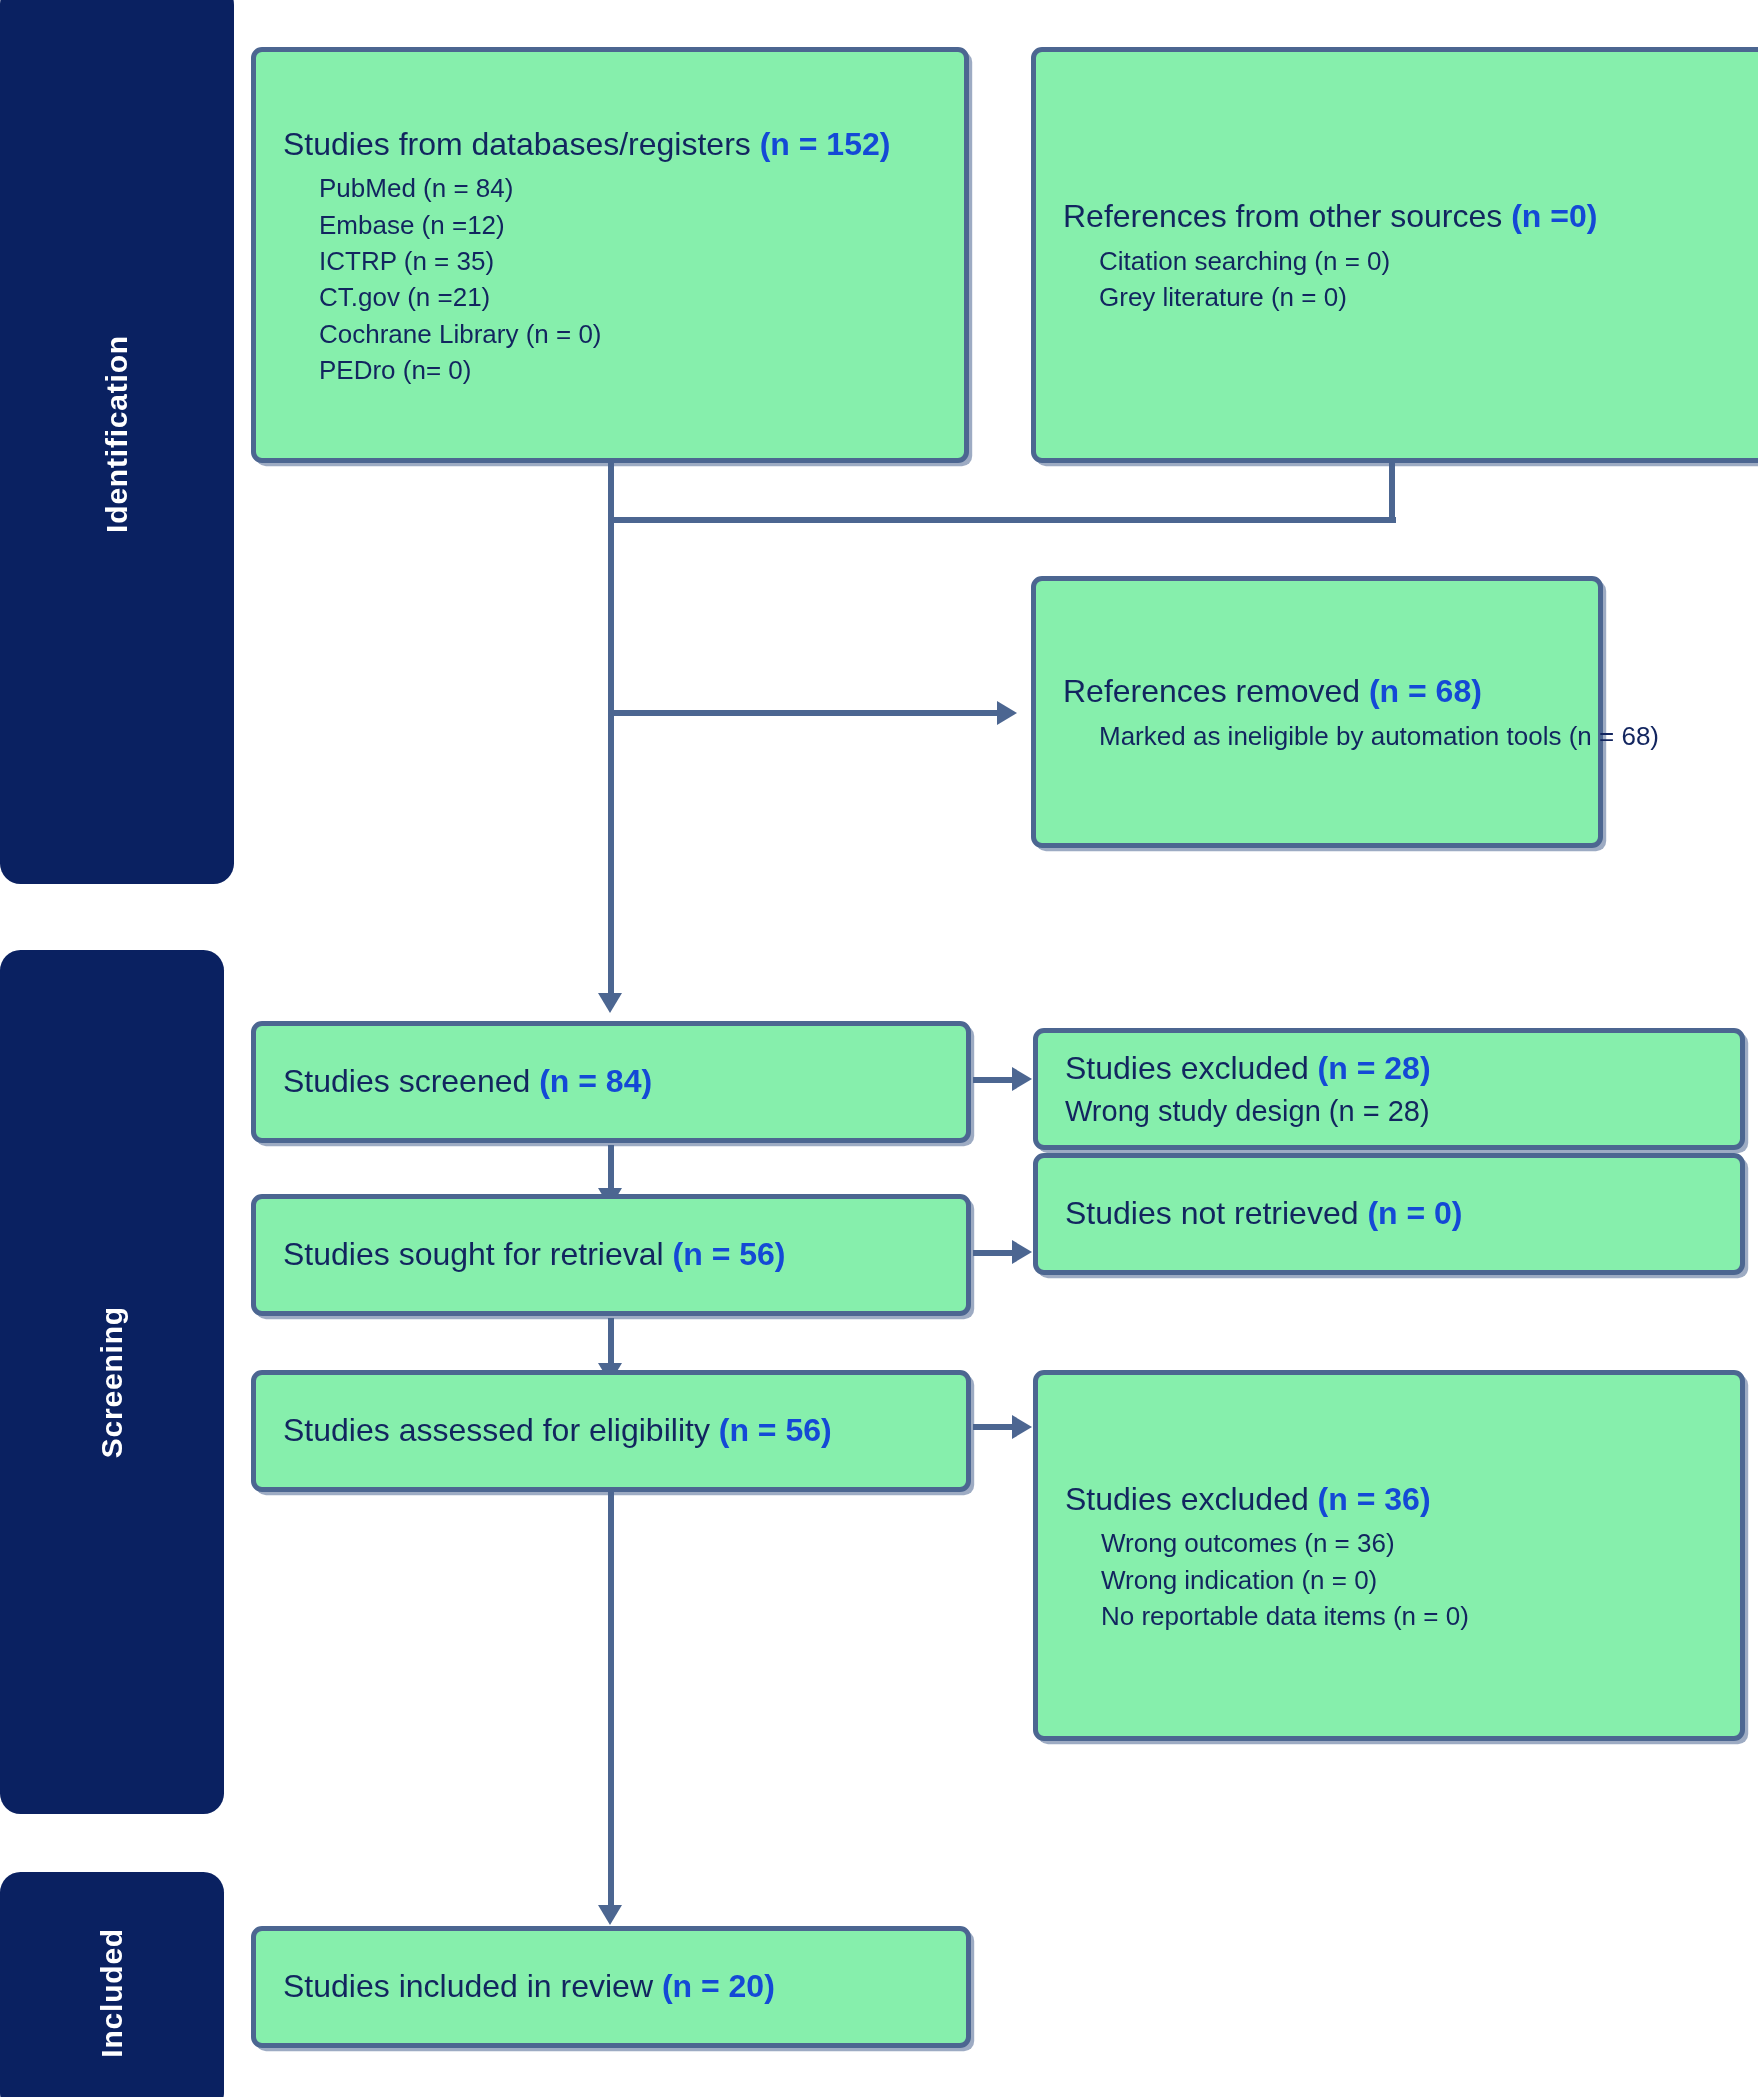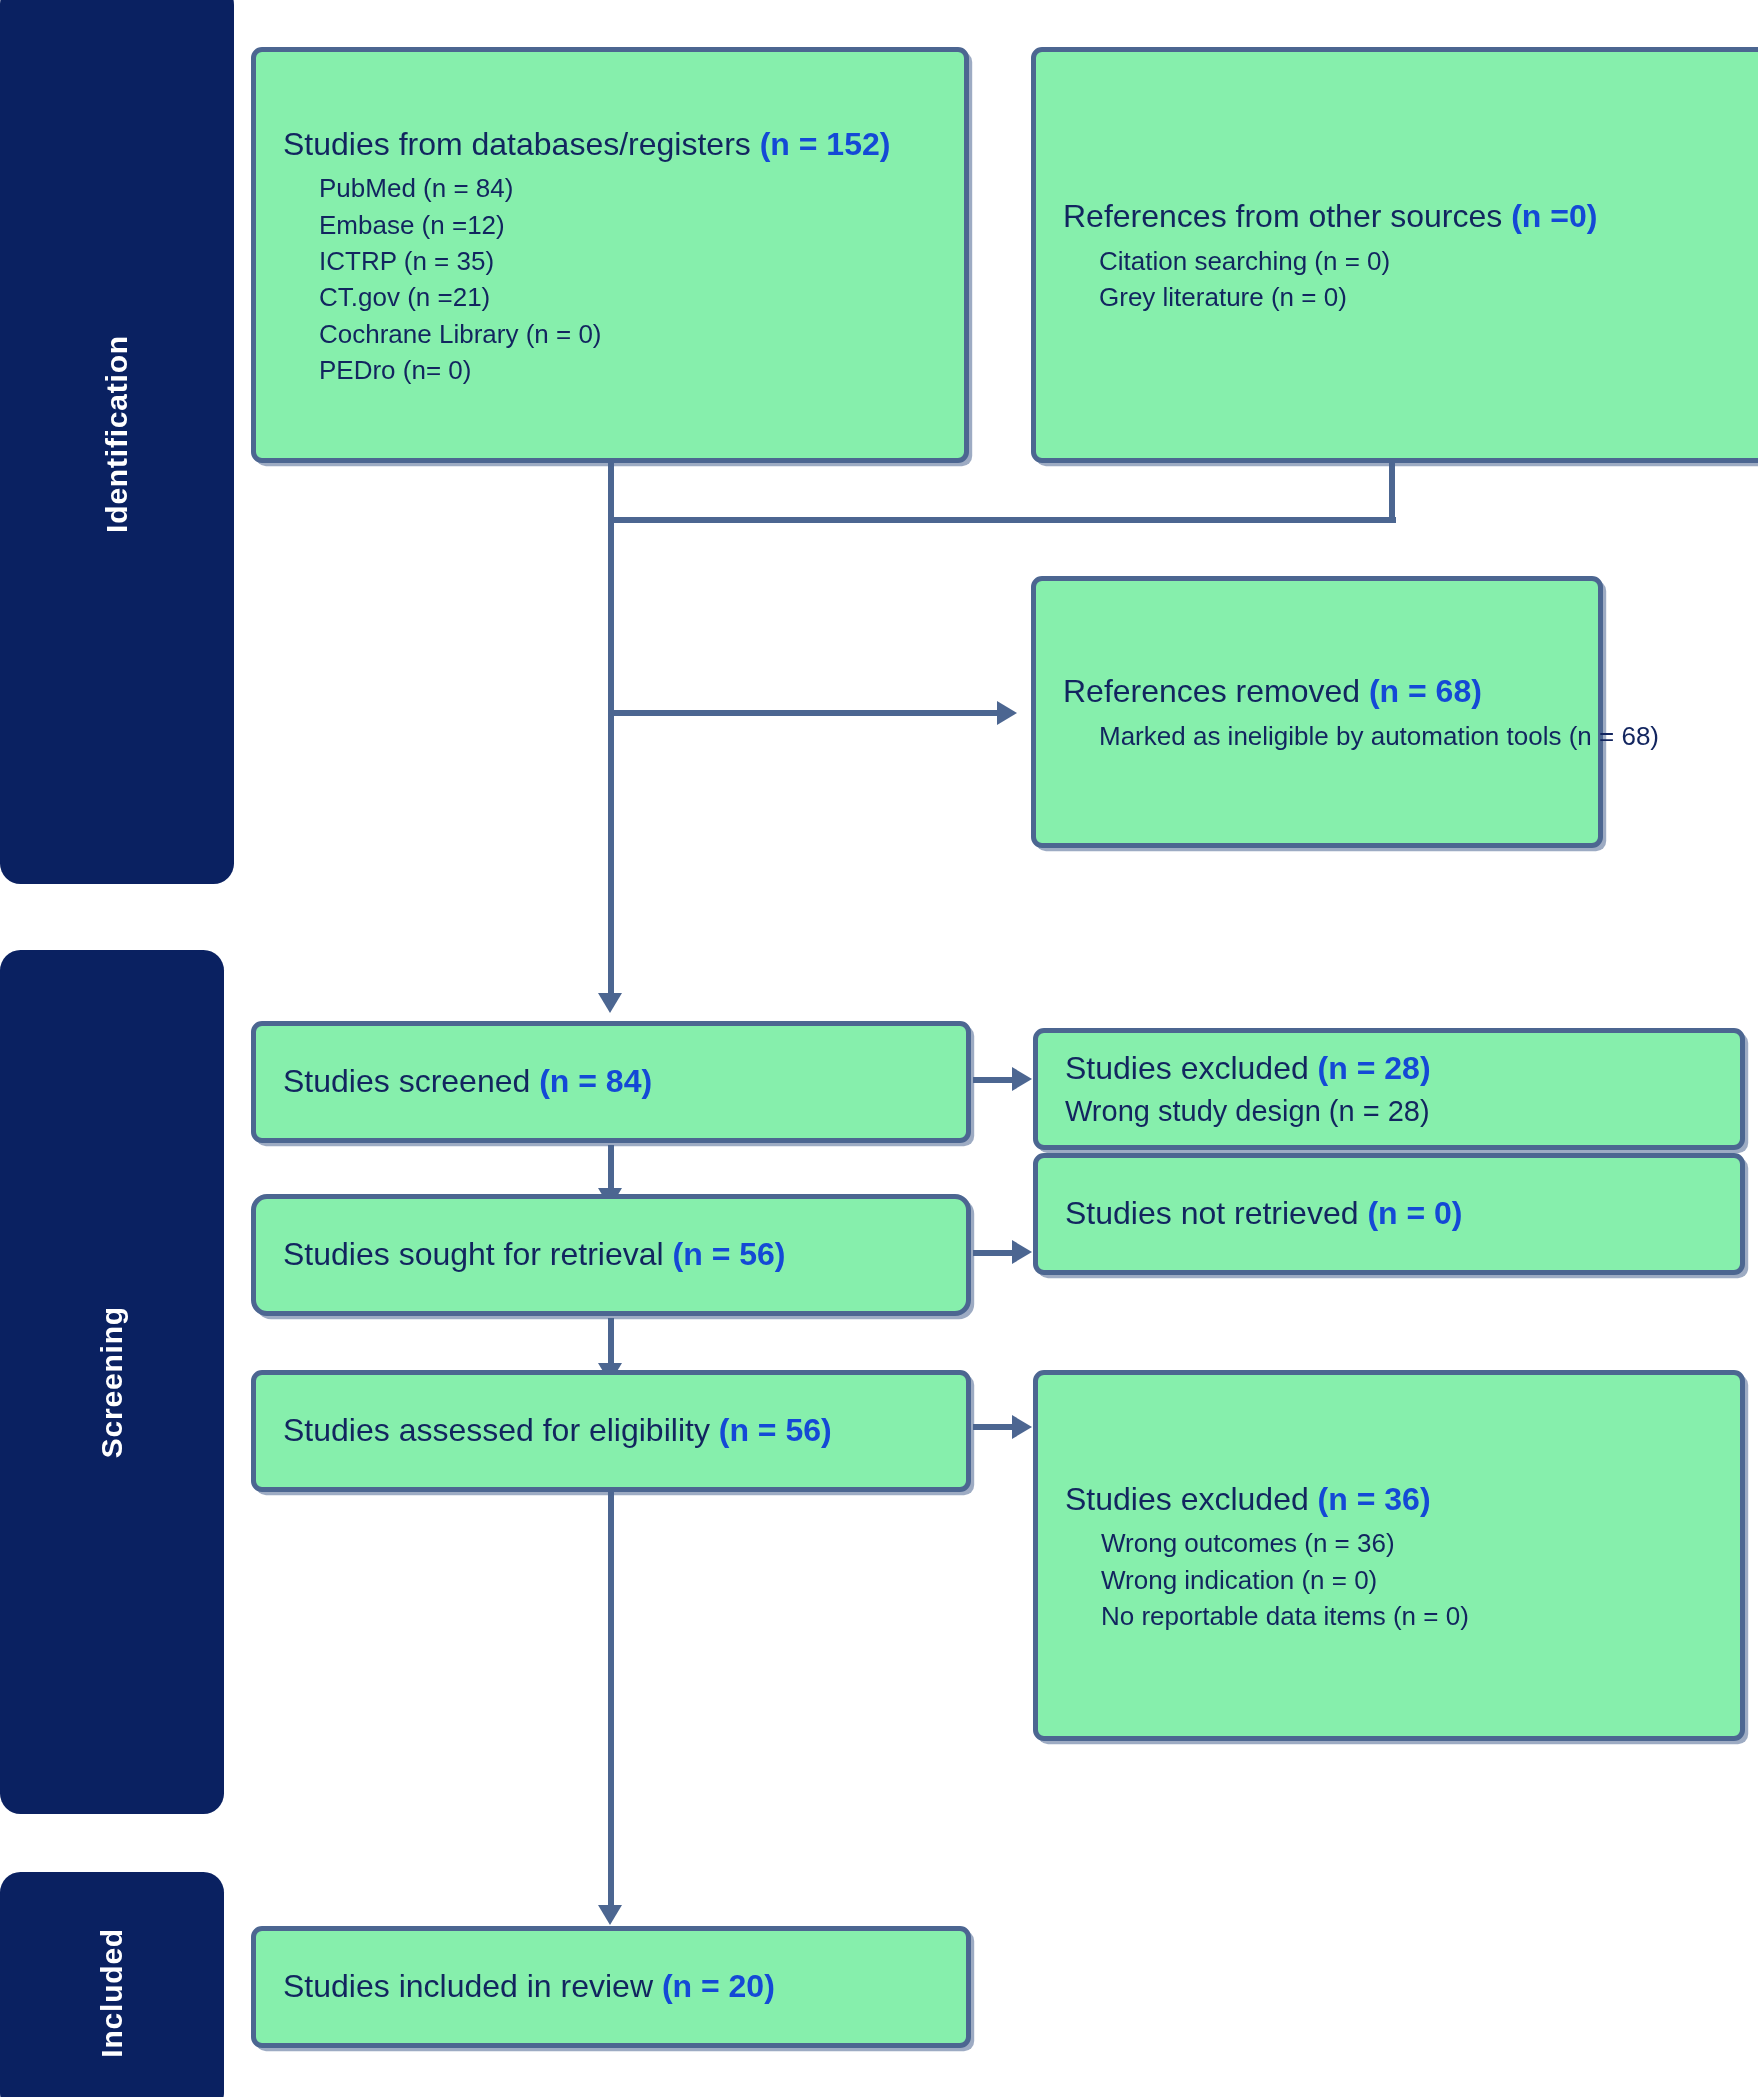--- a/index.html
+++ b/index.html
@@ -184,21 +184,21 @@
 
   <div class="node vcenter" style="left:1033px;top:1021px;width:712px;height:122px;margin-top:7px;">
     <div class="body">
       <div class="title">
         <span>Studies excluded </span><span class="nbold">(n = 28)</span>
       </div>
       <div class="title" style="font-size:29px;">Wrong study design (n = 28)</div>
     </div>
   </div>
 
-  <div class="node vcenter" style="left:251px;top:1194px;width:720px;height:122px;border-radius:16px;">
+  <div class="node vcenter" style="left:251px;top:1194px;width:720px;height:122px;">
     <div class="body">
       <div class="title">
         <span>Studies sought for retrieval </span><span class="nbold">(n = 56)</span>
       </div>
     </div>
   </div>
 
   <div class="node vcenter" style="left:1033px;top:1153px;width:712px;height:122px;">
     <div class="body">
       <div class="title">

